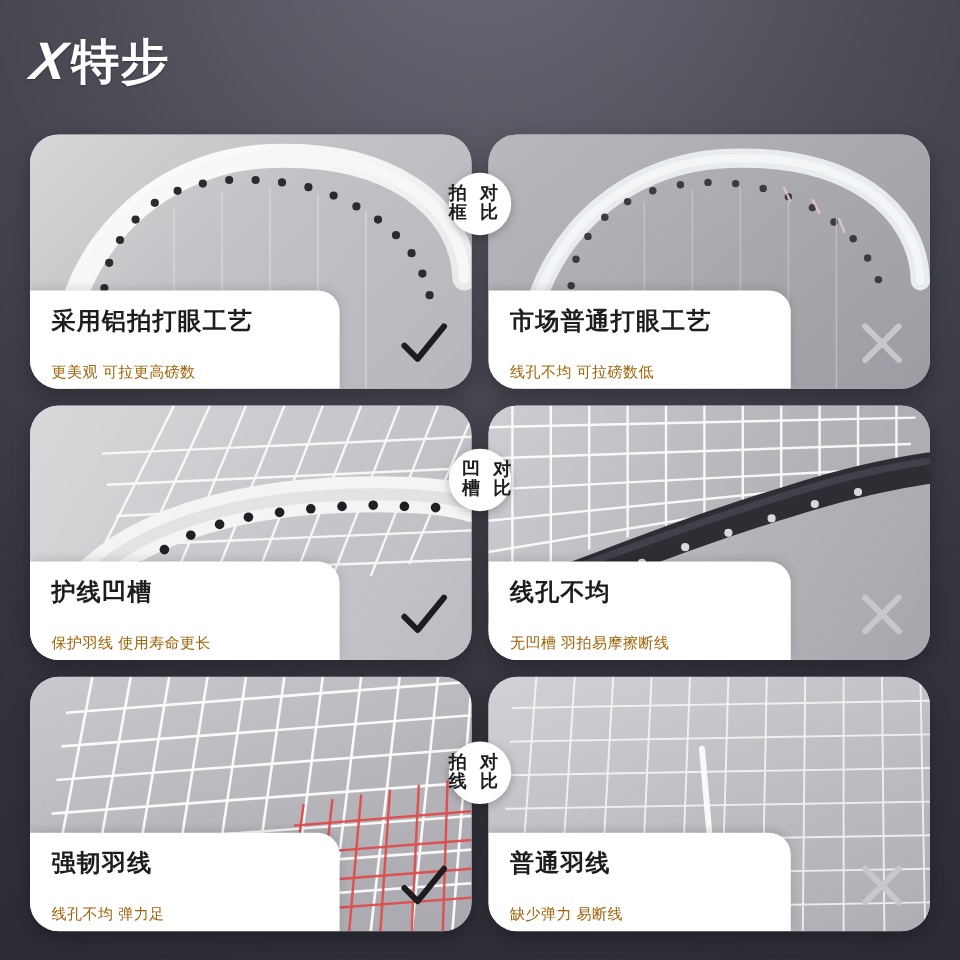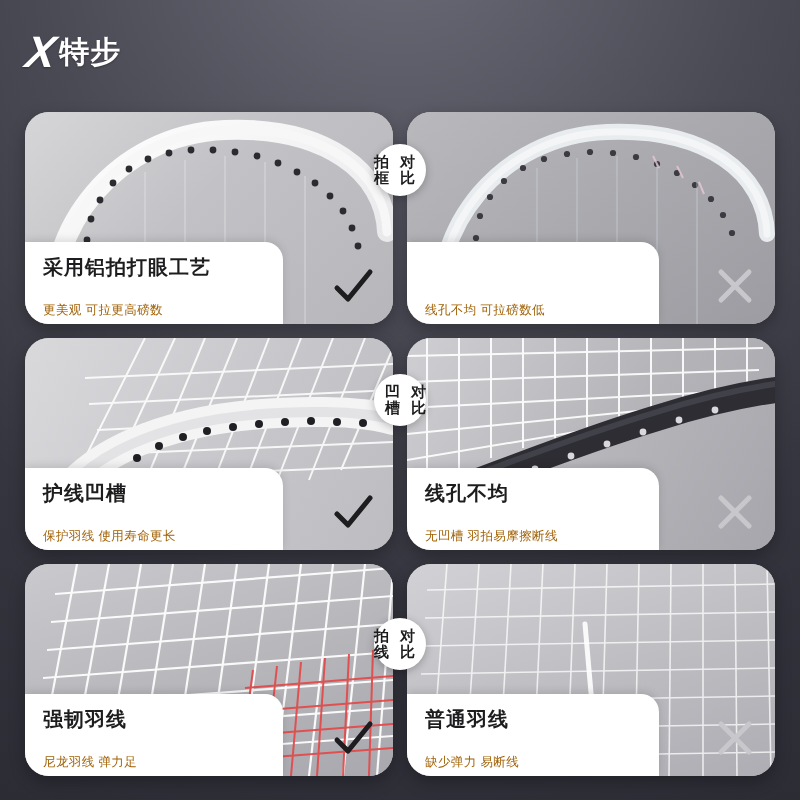--- a/index.html
+++ b/index.html
@@ -21,21 +21,21 @@
   .brand{
     display:flex;align-items:center;gap:6px;margin-left:26px;margin-top:-8px;
   }
   .brand-mark{
     font-size:44px;font-weight:bold;color:#ffffff;
     font-style:italic;letter-spacing:-2px;line-height:1;
     transform:skewX(-8deg);
     text-shadow:0 1px 2px rgba(0,0,0,.35);
   }
   .brand-cn{
-    font-size:30px;font-weight:bold;color:#ffffff;line-height:1;
+    font-size:40px;font-weight:bold;color:#ffffff;line-height:1;
     letter-spacing:1px;
     text-shadow:0 1px 2px rgba(0,0,0,.35);
   }
   .title{
     position:absolute;left:232px;top:34px;
     font-size:42px;font-weight:bold;color:#ffffff;letter-spacing:2px;
     text-shadow:0 2px 5px rgba(0,0,0,.35);
   }
   
   .grid{
@@ -219,20 +219,21 @@
             <g stroke="#cfd7de" stroke-width="1.1" opacity=".6">
               <path d="M130 56 L 130 212"></path>
                 <path d="M170 46 L 170 212"></path>
               <path d="M210 44 L 210 212"></path>
                 <path d="M250 52 L 250 212"></path>
               <path d="M290 70 L 290 212"></path>
             </g>
           </svg>
         </div>
         <div class="caption">
+          <div class="cap-main">市场普通打眼工艺</div>
           <div class="cap-sub">线孔不均 可拉磅数低</div>
         </div>
         <div class="mark">
           <svg viewBox="0 0 44 44">
             <path d="M8 8 L 36 36 M36 8 L 8 36" fill="none" stroke="#c8c8cc" stroke-width="5" stroke-linecap="round"></path>
           </svg>
         </div>
       </div>
 
       <div class="tag" style="left:50%;top:32px;transform:translateX(-50%);">
@@ -380,21 +381,21 @@
                 <path d="M348 86 L 344 212"></path>
               <path d="M220 124 L 368 112"></path>
                 <path d="M216 148 L 368 136"></path>
               <path d="M212 172 L 368 160"></path>
                 <path d="M208 196 L 368 184"></path>
             </g>
           </svg>
         </div>
         <div class="caption">
           <div class="cap-main">强韧羽线</div>
-          <div class="cap-sub">尼龙羽线 弹力足</div>
+          <div class="cap-sub">线孔不均 弹力足</div>
         </div>
         <div class="mark">
           <svg viewBox="0 0 44 44">
               <path d="M6 24 L 17 35 L 39 8" fill="none" stroke="#1d1d1f" stroke-width="5" stroke-linecap="round" stroke-linejoin="round"></path>
             </svg>
         </div>
       </div>
 
       <div class="card right">
         <div class="photo">

